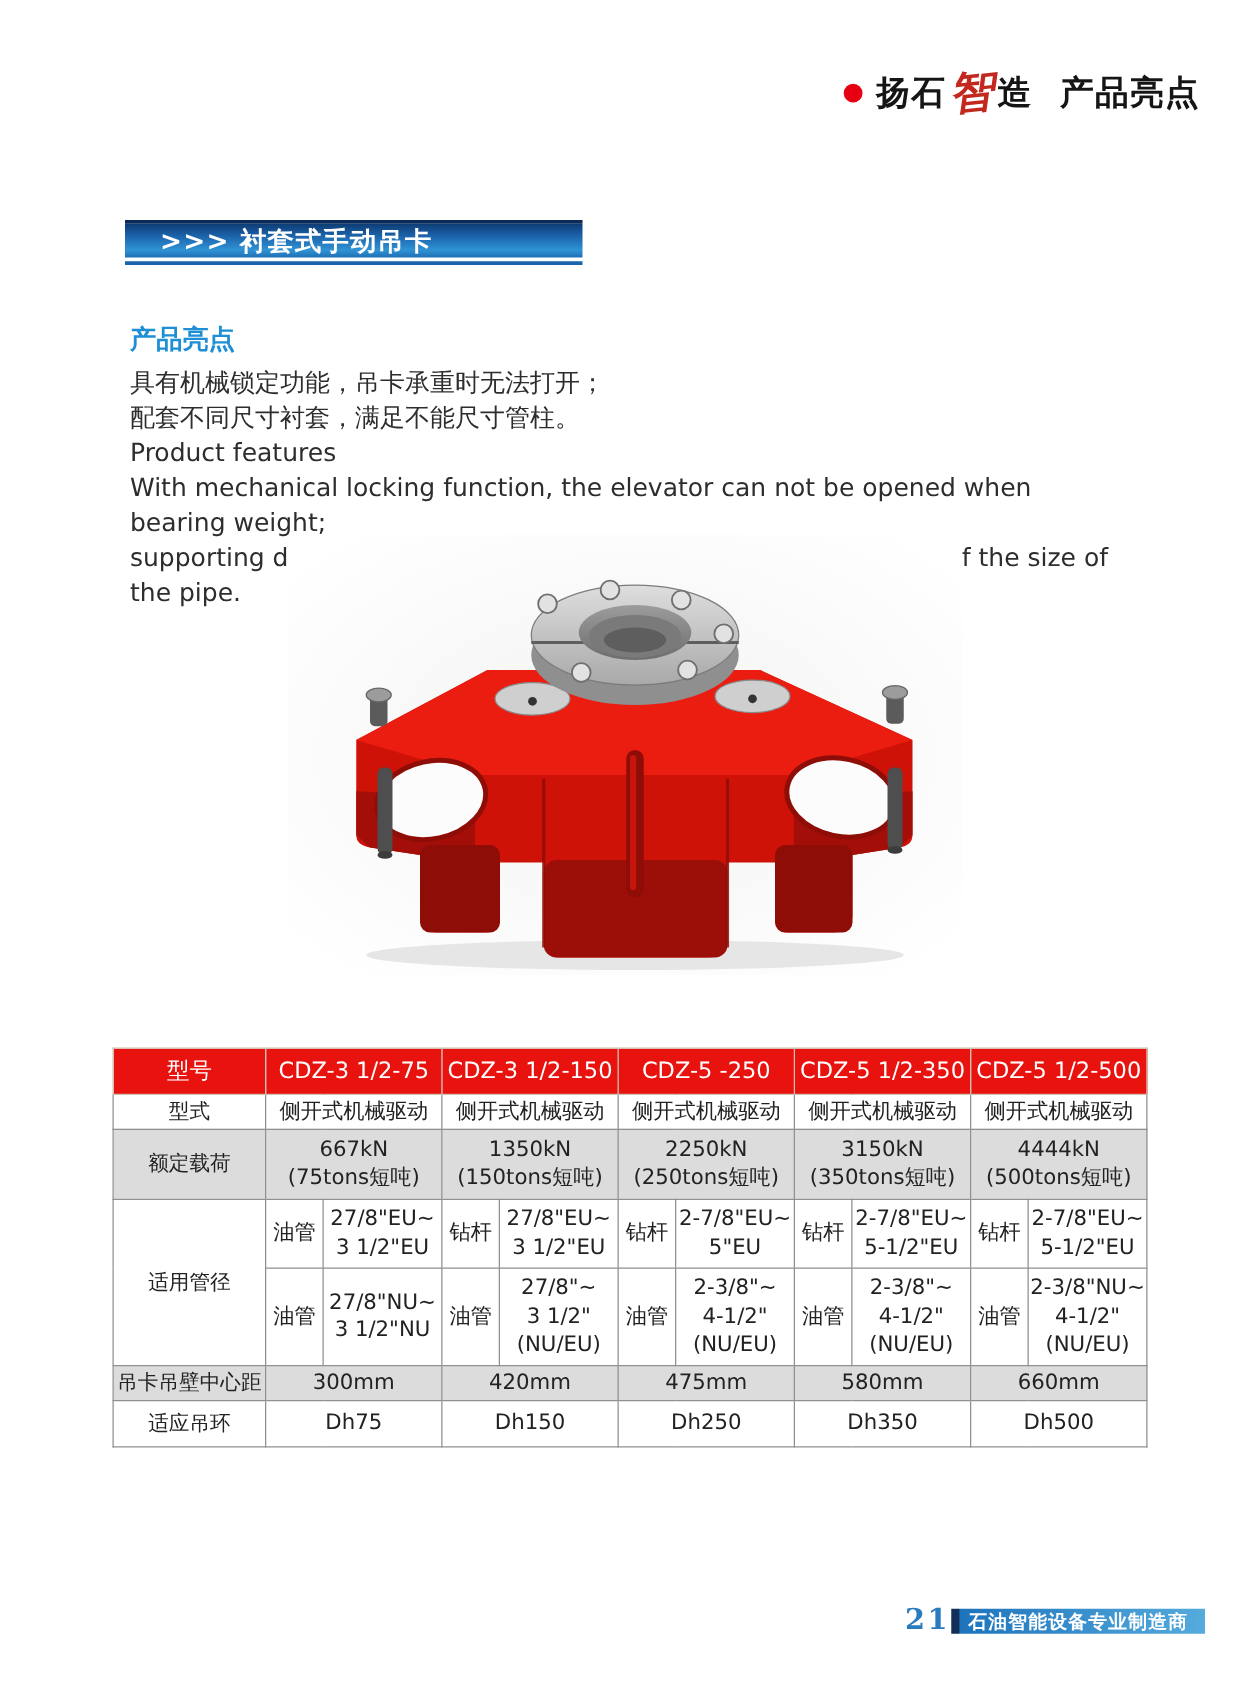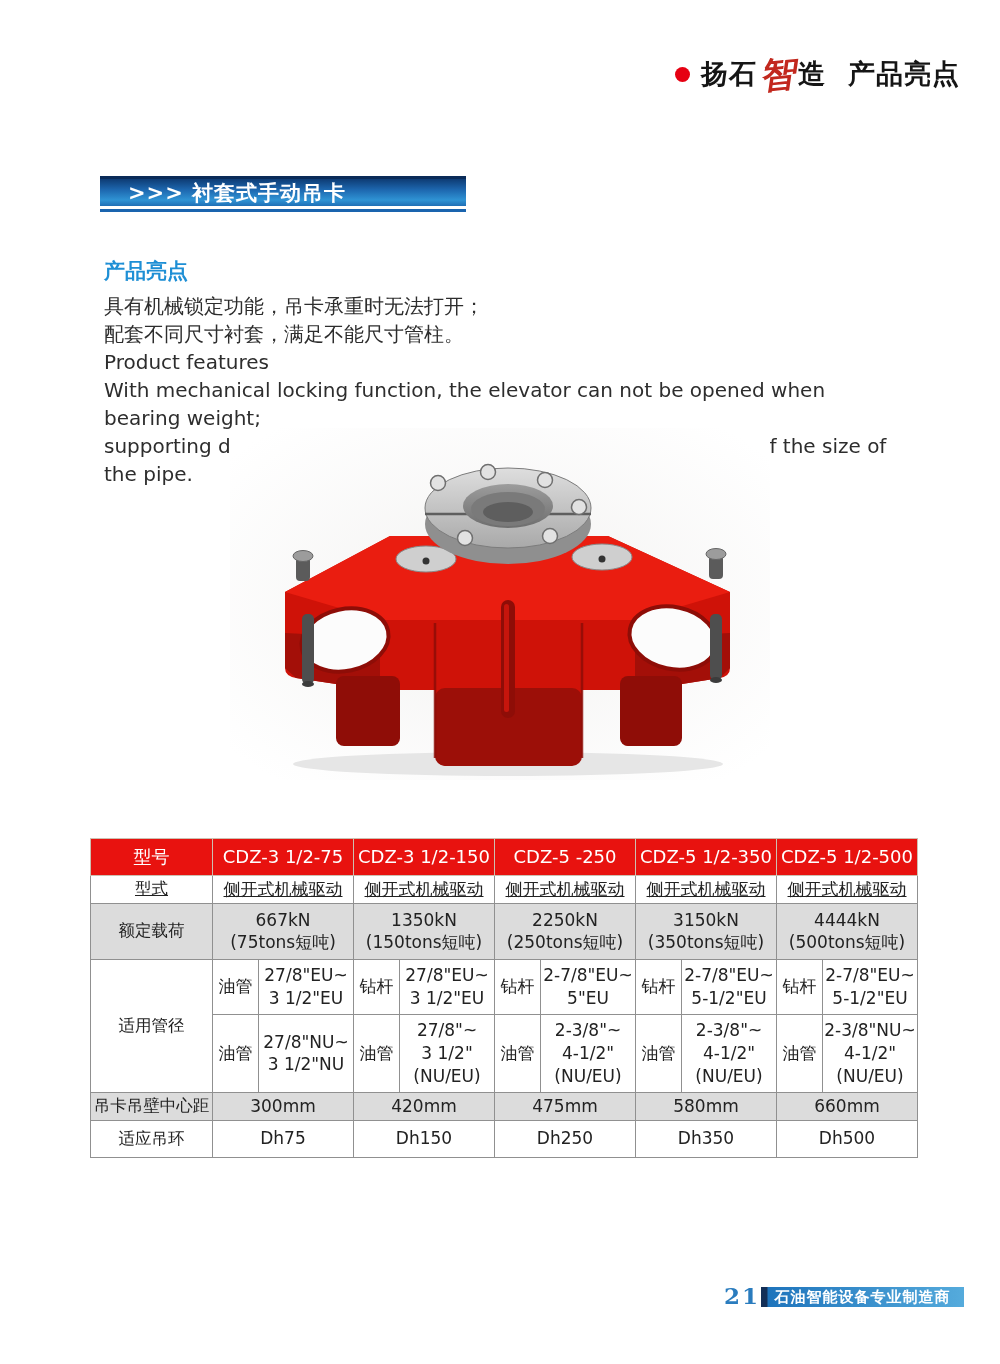--- a/index.html
+++ b/index.html
@@ -30,21 +30,21 @@
   
   .figure{position:absolute;left:230px;top:428px;width:540px;height:352px;}
 
   
   .spec-title{position:absolute;left:92px;top:805px;font-size:20px;font-weight:bold;color:var(--title-red);letter-spacing:.5px;}
   .spec-table{position:absolute;left:90px;top:838px;border-collapse:collapse;table-layout:fixed;width:827px;
     font-size:17px;color:#222;}
   .spec-table td,.spec-table th{border:1px solid #909090;text-align:center;vertical-align:middle;padding:2px 1px;
     font-weight:normal;line-height:1.35;}
   .spec-table th{background:var(--brand-red);color:#fff;font-size:18px;border-color:#cdbfb1;}
-  .r-head{height:37px;} .r-type{height:23px;text-decoration:underline;} .r-load{height:56px;} .r-pipe1{height:55px;}
+  .r-head{height:37px;} .r-type{height:23px;} .r-load{height:56px;} .r-pipe1{height:55px;}
   .r-pipe2{height:78px;} .r-center{height:26px;} .r-ring{height:37px;}
   .gray-row td{background:var(--table-gray);}
   .c-label{font-size:16.5px;}
   .multiline{white-space:pre-line;margin-top:33px;}
 
   
   .footer-page{position:absolute;left:724px;top:1282px;font-family:"DejaVu Serif","Liberation Serif",serif;
     font-weight:bold;font-size:23px;color:var(--footer-blue);letter-spacing:2px;}
   .footer-bar{position:absolute;left:761px;top:1287px;width:203px;height:20px;color:#fff;font-size:15px;font-weight:bold;
     display:flex;align-items:center;justify-content:center;letter-spacing:1px;

